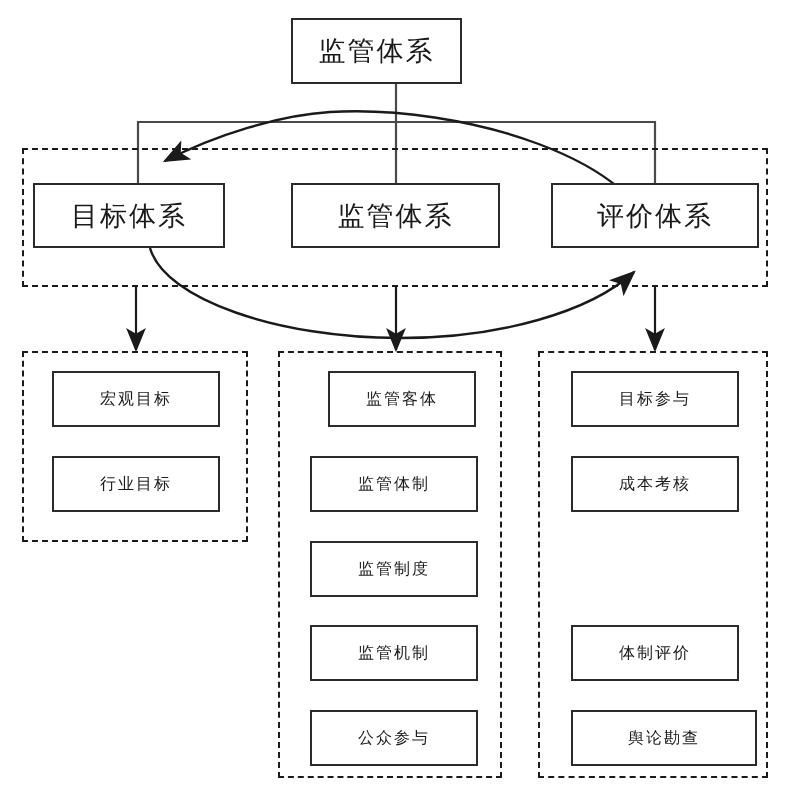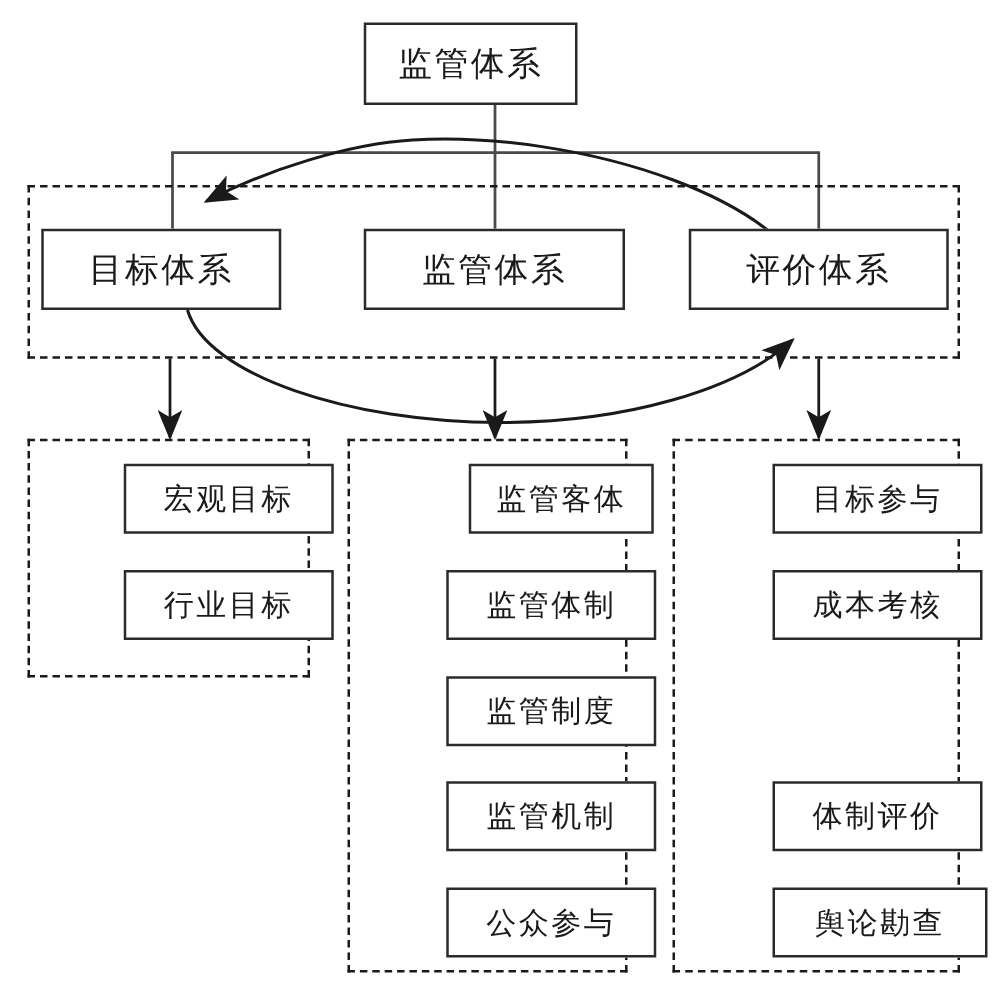--- a/index.html
+++ b/index.html
@@ -38,22 +38,21 @@
     white-space: nowrap;
     font-weight: 400;
   }
   .node-root {
     font-size: 27px;
   }
   .node-tier2 {
     font-size: 27px;
   }
   .node-leaf {
-    font-size: 24px;
-    margin-left: 47px;
+    font-size: 16px;
   }
   .group-dashed {
     position: absolute;
     box-sizing: border-box;
     border: 2px dashed #1a1a1a;
     background: transparent;
   }
 </style>
 </head>
 <body>
@@ -126,15 +125,15 @@
 
   <div class="group-dashed" style="left:538px; top:351px; width:230px; height:427px;"></div>
 
   <div class="node-box node-leaf" style="left:571px; top:371px; width:168px; height:56px;">目标参与</div>
 
   <div class="node-box node-leaf" style="left:571px; top:456px; width:168px; height:56px;">成本考核</div>
 
 
   <div class="node-box node-leaf" style="left:571px; top:625px; width:168px; height:56px;">体制评价</div>
 
-  <div class="node-box node-leaf" style="left:571px; top:710px; width:172px; height:56px;">舆论勘查</div>
+  <div class="node-box node-leaf" style="left:571px; top:710px; width:186px; height:56px;">舆论勘查</div>
 
 </div>
 
 </body></html>

